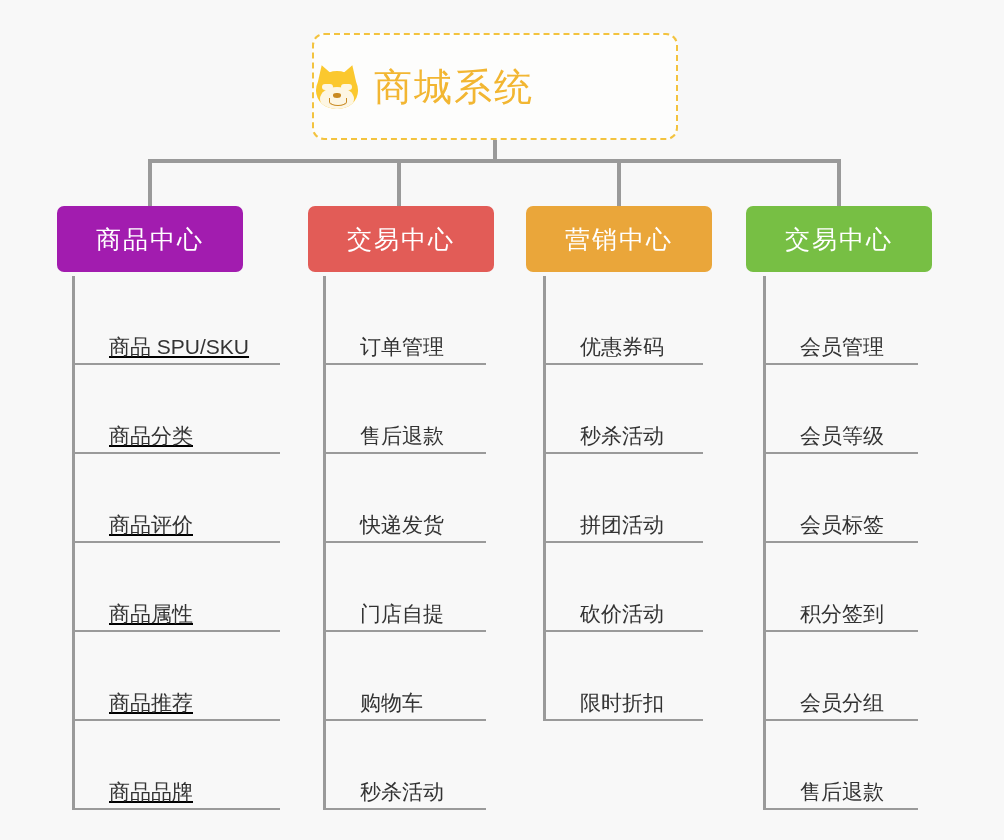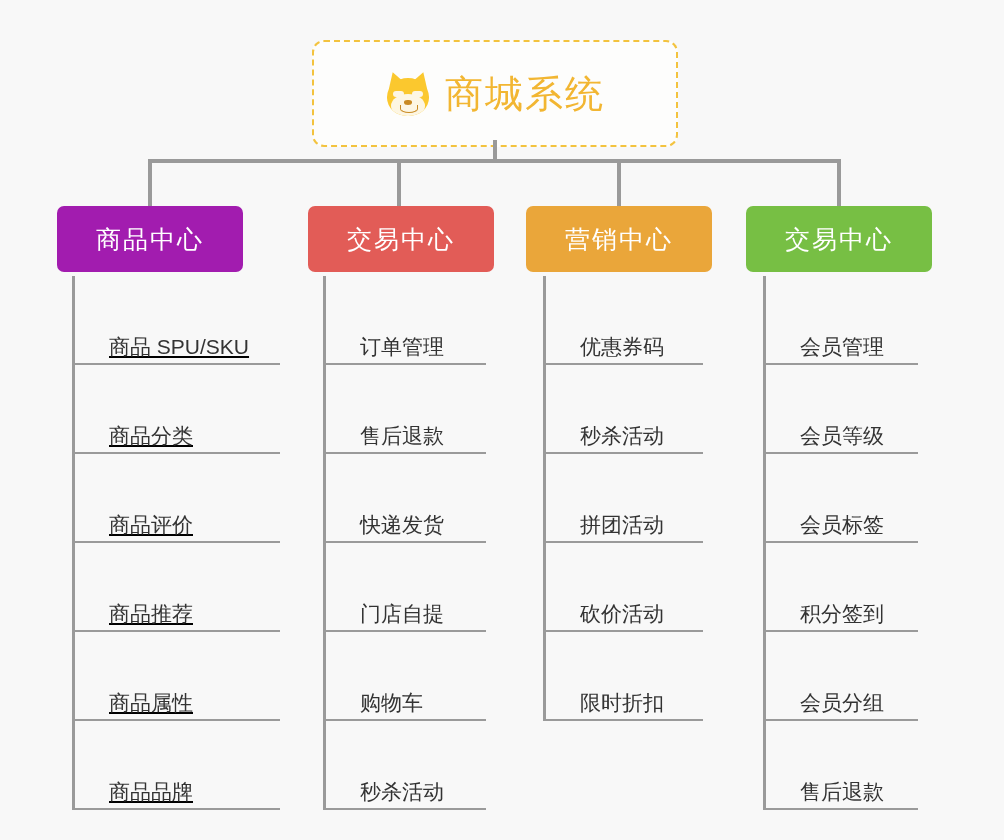--- a/index.html
+++ b/index.html
@@ -18,30 +18,29 @@
     position: relative;
     width: 1004px;
     height: 840px;
     background: #f8f8f8;
   }
 
   
   .root-node {
     position: absolute;
     left: 312px;
-    top: 40px;
+    top: 33px;
     width: 366px;
     height: 107px;
     box-sizing: border-box;
     background: #fdfdfc;
     border: 2px dashed #f3c33f;
     border-radius: 12px;
     display: flex;
     align-items: center;
-    justify-content: center;
     gap: 14px;
   }
   .root-title {
     font-size: 38px;
     color: #f2b632;
     letter-spacing: 2px;
     line-height: 1;
     white-space: nowrap;
   }
 
@@ -219,25 +218,25 @@
         </div>
         <div class="leaf-item">
           <span class="leaf-label">商品分类</span>
           <span class="leaf-rule" style="width: 205px; background: rgb(154, 154, 154);"></span>
         </div>
         <div class="leaf-item">
           <span class="leaf-label">商品评价</span>
           <span class="leaf-rule" style="width: 205px; background: rgb(154, 154, 154);"></span>
         </div>
         <div class="leaf-item">
+          <span class="leaf-label">商品属性</span>
+          <span class="leaf-rule" style="width: 205px; background: rgb(154, 154, 154);"></span>
+        </div>
+        <div class="leaf-item">
           <span class="leaf-label">商品推荐</span>
-          <span class="leaf-rule" style="width: 205px; background: rgb(154, 154, 154);"></span>
-        </div>
-        <div class="leaf-item">
-          <span class="leaf-label">商品属性</span>
           <span class="leaf-rule" style="width: 205px; background: rgb(154, 154, 154);"></span>
         </div>
         <div class="leaf-item">
           <span class="leaf-label">商品品牌</span>
           <span class="leaf-rule" style="width: 205px; background: rgb(154, 154, 154);"></span>
         </div>
       </div>
       <div class="conn conn-drop" style="left: 397px; background: rgb(154, 154, 154);"></div>
       <div class="cat-box" style="left: 308px; width: 186px; background: rgb(226, 92, 87);">
         <span>交易中心</span>

